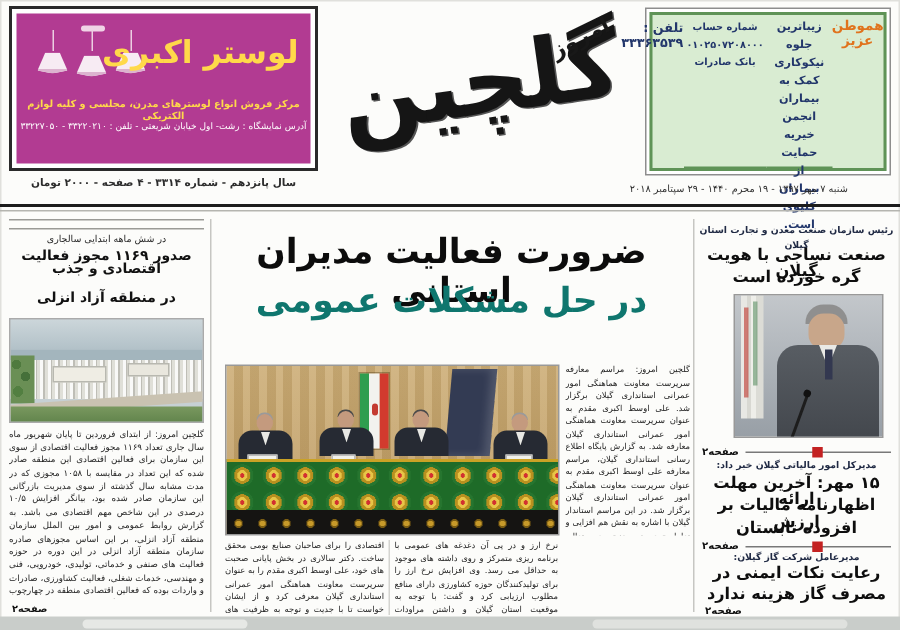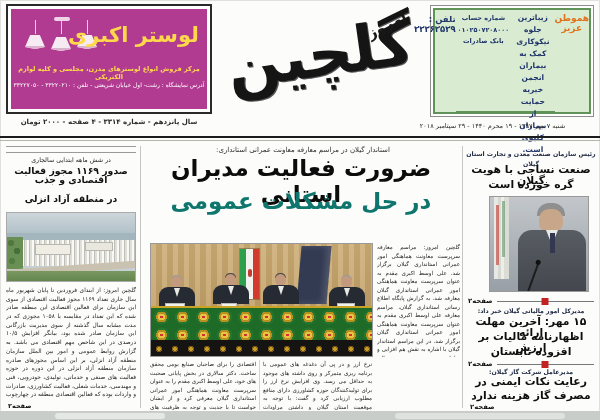--- a/index.html
+++ b/index.html
@@ -166,21 +166,20 @@
       <i class="ap-ind"></i>
     <i class="ap-b1"></i>
       <i class="ap-b2"></i>
       <i class="ap-trees"></i>
     <i class="ap-road"></i>
       <i class="ap-grass"></i>
   </div>
   <div class="abs ls-body jst rtl">گلچین امروز: از ابتدای فروردین تا پایان شهریور ماه سال جاری تعداد ۱۱۶۹ مجوز فعالیت اقتصادی از سوی این سازمان برای فعالین اقتصادی این منطقه صادر شده که این تعداد در مقایسه با ۱۰۵۸ مجوزی که در مدت مشابه سال گذشته از سوی مدیریت بازرگانی این سازمان صادر شده بود، بیانگر افزایش ۱۰/۵ درصدی در این شاخص مهم اقتصادی می باشد. به گزارش روابط عمومی و امور بین الملل سازمان منطقه آزاد انزلی، بر این اساس مجوزهای صادره سازمان منطقه آزاد انزلی در این دوره در حوزه فعالیت های صنفی و خدماتی، تولیدی، خودرویی، فنی و مهندسی، خدمات شغلی، فعالیت کشاورزی، صادرات و واردات بوده که فعالین اقتصادی منطقه در چهارچوب قانون و به منظور بهره گیری از مزایا و معافیت های قانونی منطقه اقدام به اخذ مجوز اقتصادی از این سازمان می نمایند. بنا بر این گزارش ارزش طرح های سرمایه گذاری داخلی جذب شده در این منطقه در نیمه نخست سال جاری ۳۴۴۷ میلیارد ریال بوده که در مقایسه با ۲۹۶۳ میلیارد ریال شش ماهه ابتدایی سال گذشته نشان دهنده رشد ۱۶ درصدی در این شاخص مهم فعالیت اقتصادی از سوی سازمان منطقه آزاد انزلی است.</div>
   <div class="abs ls-page">صفحه۲</div>
 
-  <div class="abs lead-kicker ctr rtl">استاندار گیلان در مراسم معارفه معاونت عمرانی استانداری:</div>
   <div class="abs lead-h1 ctr rtl">ضرورت فعالیت مدیران استانی</div>
   <div class="abs lead-h2 ctr rtl">در حل مشکلات عمومی</div>
 
   <div class="abs photo-main">
     <i class="pm-curtain"></i>
     <span class="pm-flag-iran">
         <b class="pm-fi-g"></b>
         <b class="pm-fi-w">
           <i></i>
         </b>

